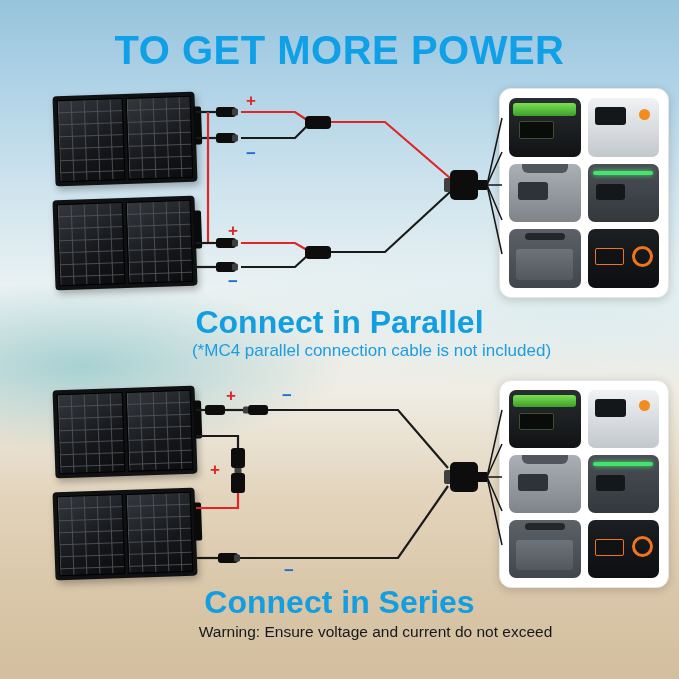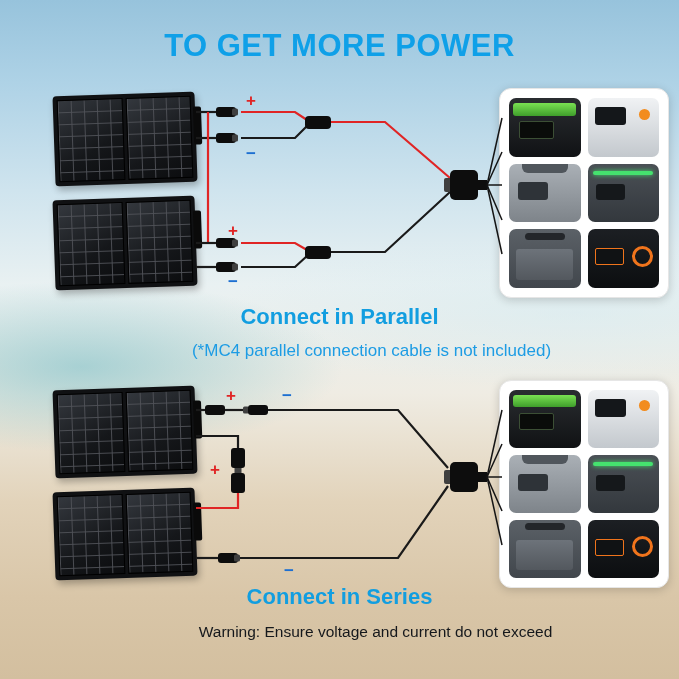--- a/index.html
+++ b/index.html
@@ -9,25 +9,25 @@
   }
   .bg{
     position:absolute;inset:0;
     background:
       radial-gradient(ellipse 55% 18% at 12% 54%, rgba(110,185,195,0.55), transparent 70%),
       radial-gradient(ellipse 70% 15% at 85% 46%, rgba(215,235,240,0.6), transparent 75%),
       linear-gradient(180deg,#97c3dc 0%,#aed2e6 12%,#cfe4ee 28%,#e9f1f2 42%,#efece3 58%,#e2d3ba 74%,#d9c6a8 88%,#d3bf9f 100%);
   }
   .title{
     position:absolute;left:0;top:28px;width:100%;margin:0;text-align:center;
-    font-size:31px;font-weight:800;letter-spacing:0.5px;color:#0fa0e8;
+    font-size:40px;font-weight:800;letter-spacing:0.5px;color:#0fa0e8;
   }
   .section-heading{
     position:absolute;left:0;width:100%;text-align:center;
-    font-size:22px;font-weight:bold;color:#129ee0;
+    font-size:32px;font-weight:bold;color:#129ee0;
   }
   .parallel-heading{top:304px;}
   .series-heading{top:584px;}
   .note{
     position:absolute;left:0;top:341px;width:100%;text-align:center;
     font-size:17px;color:#1d9ce4;padding-left:32px;
   }
   .warning{
     position:absolute;left:0;top:621px;width:100%;text-align:center;
     font-size:15.5px;color:#15181c;line-height:1.45;margin-left:36px;

